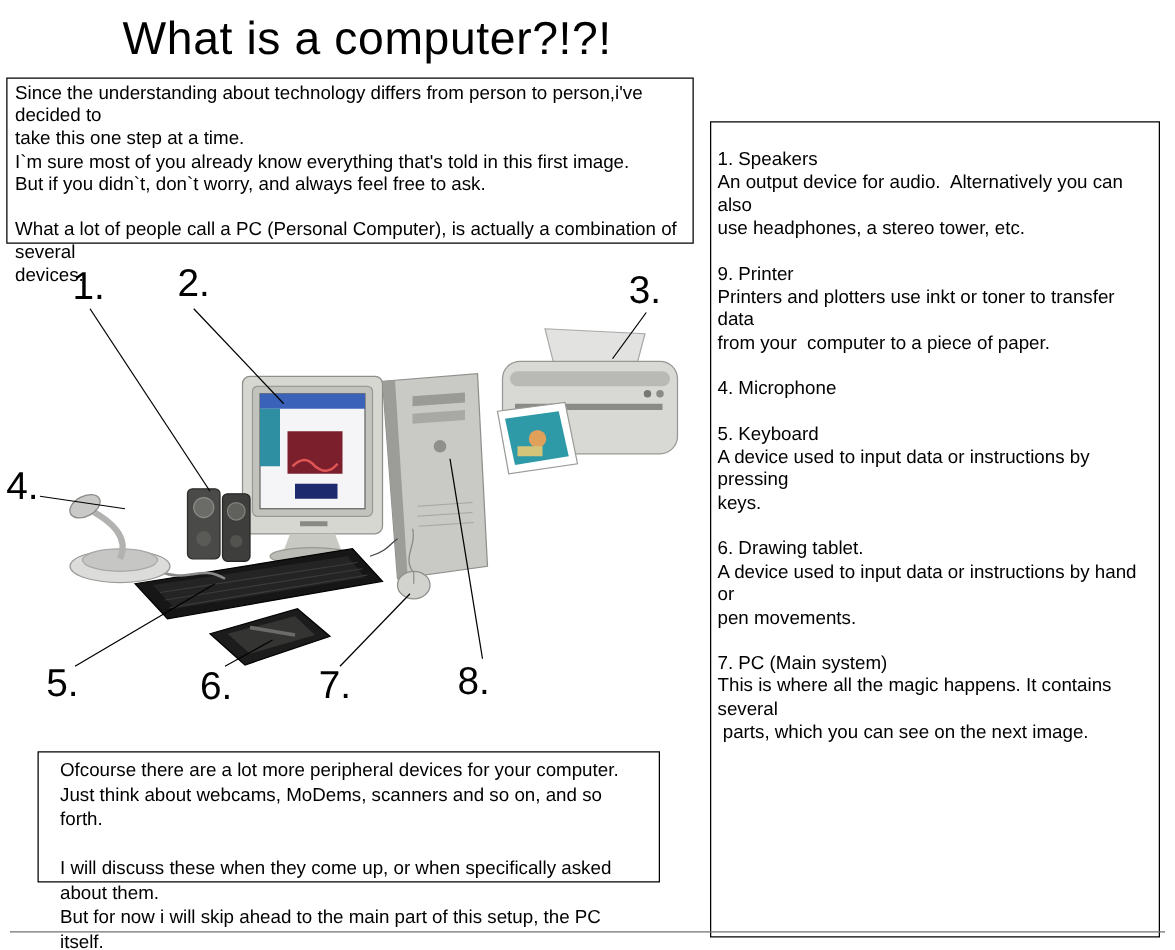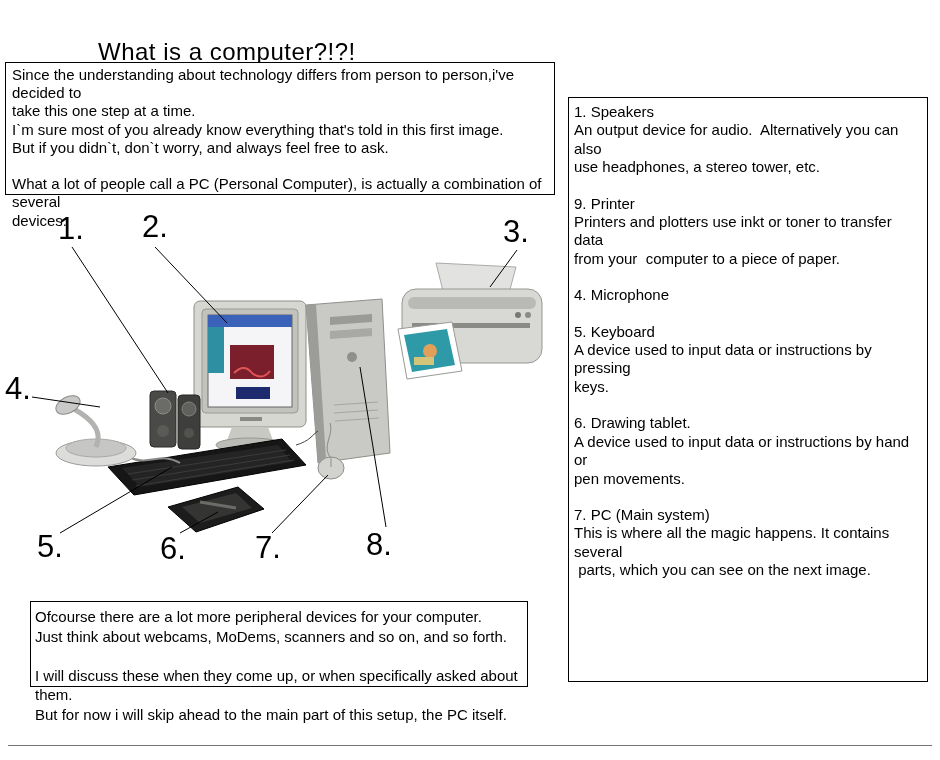--- a/index.html
+++ b/index.html
@@ -1,33 +1,33 @@
 <!DOCTYPE html>
 <html><head>
 <meta charset="utf-8">
 <style>
   * { box-sizing: border-box; margin: 0; padding: 0; }
   html, body { width: 940px; height: 760px; background: #ffffff; }
   body { position: relative; font-family: "Liberation Sans", sans-serif; color: #000; overflow: hidden; }
 
   .title {
     position: absolute; left: 98px; top: 10px;
-    font-size: 24px; font-weight: 500; letter-spacing: 0.5px; margin-top: 28px;
+    font-size: 37px; font-weight: 500; letter-spacing: 0.5px;
   }
 
   .box {
     position: absolute; border: 1px solid #000; background: #fff;
     font-size: 15px;
   }
   .pre { white-space: pre-wrap; }
 
   .intro-box { left: 5px; top: 62px; width: 550px; height: 133px; padding: 3px 6px; line-height: 18.2px; }
-  .device-box { left: 568px; top: 97px; width: 360px; height: 585px; padding: 5px 5px; line-height: 18.4px; }
+  .device-box { left: 568px; top: 97px; width: 360px; height: 653px; padding: 21px 5px; line-height: 18.4px; }
   .device-item { margin-bottom: 18px; }
-  .outro-box { left: 30px; top: 601px; width: 498px; height: 86px; padding: 5px 4px; line-height: 19.5px; }
+  .outro-box { left: 30px; top: 601px; width: 498px; height: 105px; padding: 5px 17px; line-height: 19.5px; }
 
   .diagram { position: absolute; left: 0; top: 205px; width: 565px; height: 395px; }
   .diagram svg { position: absolute; left: 0; top: 0; }
   .dlabel {
     position: absolute; font-size: 31px; font-weight: 500; color: #000;
     font-family: "Liberation Sans", sans-serif; line-height: 1;
   }
   .dl-1 { left: 58px;  top: 8px;   }
   .dl-2 { left: 142px; top: 6px;   }
   .dl-3 { left: 503px; top: 11px;  }

